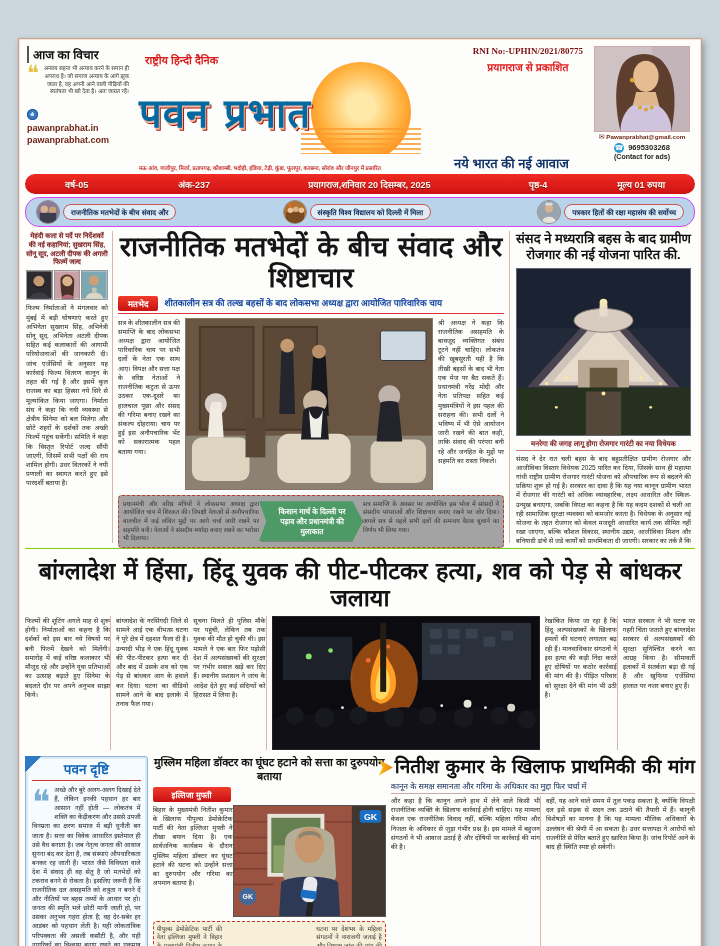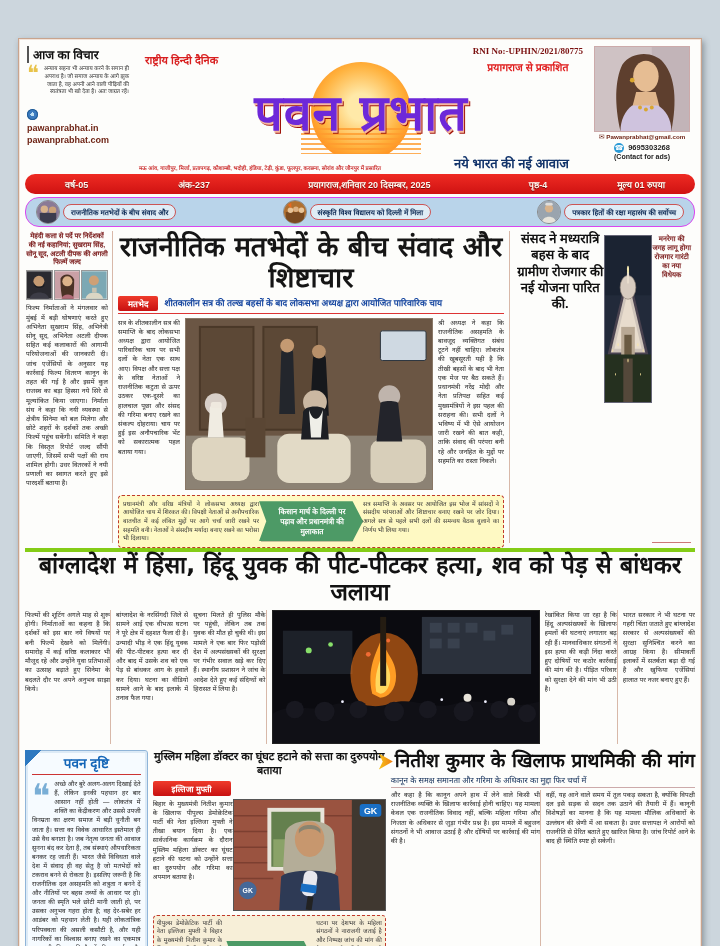--- a/index.html
+++ b/index.html
@@ -38,22 +38,22 @@
   .pub-from { font-size:10.5px; font-weight:800; color:#e02020; margin-top:4px; }
   .sun {
     position:absolute; left:50%; top:18px; transform:translateX(-50%);
     width:120px; height:92px; z-index:0; overflow:hidden;
   }
   .sun:before { content:""; position:absolute; left:10px; top:0; width:100px; height:100px; border-radius:50%;
     background:radial-gradient(circle at 50% 45%, #ffe9a8 0 18%, #ffb23e 55%, #ff8c1a 78%, rgba(255,140,26,.15) 100%); }
   .sun:after { content:""; position:absolute; left:0; bottom:0; width:120px; height:26px;
     background:repeating-linear-gradient(180deg,#ff9b2e 0 2px, rgba(255,155,46,0) 2px 5px); opacity:.8; }
   .paper-title {
-    position:relative; z-index:1; text-align:center;
-    font-size:50px; line-height:78px; font-weight:800; color:#6d28d9;
+    position:relative; z-index:1; text-align:left;
+    font-size:40px; line-height:78px; font-weight:800; color:#0369a1;
     text-shadow:1px 2px 0 #f6b9a0, 2px 3px 0 #9e1208; letter-spacing:1px;
     font-family:"DejaVu Sans",sans-serif;
   }
   .mh-bottomrow { position:relative; z-index:1; display:flex; justify-content:space-between; align-items:flex-end; margin-top:2px; }
   .coverage { font-size:5.6px; color:#c33; width:300px; font-weight:700; }
   .slogan { font-size:13px; font-weight:800; color:#12346b; margin-right:14px; }
   .mh-right { width:106px; text-align:center; }
   .model-photo { width:96px; height:86px; border:1px solid #caa; display:block; margin:2px auto 0; }
   .email-line { font-size:6.2px; color:#6b1f10; font-weight:700; margin-top:1px; }
   .env-icon { font-size:7px; color:#6b1f10; }
@@ -93,38 +93,38 @@
     font-family:"DejaVu Sans",sans-serif; }
   .subhead-row { display:flex; align-items:center; margin:3px 0 2px; border-bottom:1.5px solid #d33; padding-bottom:2px; }
   .label-box { background:linear-gradient(180deg,#ef3b2b,#c81111); color:#fff; font-size:8.5px; font-weight:700;
     padding:2px 10px; border-radius:2px; margin-right:6px; }
   .subhead-text { font-size:8.8px; font-weight:800; color:#1747a0; }
   .photo-row { display:flex; gap:5px; height:172px; margin-top:2px; }
   .pr-col { width:62px; }
   .meeting-photo { width:248px; height:172px; border:1px solid #876; flex:none; }
   .pr-col2 { flex:1; }
   .caption-box {
-    margin-top:5px; flex:1; border:1.5px dashed #c0392b; border-radius:4px; background:#fef9c3;
+    margin-top:5px; flex:1; border:1.5px dashed #c0392b; border-radius:4px; background:#a3a3a3;
     display:flex; align-items:stretch; padding:4px; gap:0; position:relative;
   }
   .cap-text { flex:1; font-size:6.2px; line-height:1.4; text-align:justify; color:#333; overflow:hidden;}
   .ribbon {
     align-self:center; flex:none; width:104px; height:40px; color:#fff; font-size:7.4px; font-weight:800;
     background:#4d9a66; clip-path:polygon(0 0, 90% 0, 100% 50%, 90% 100%, 0 100%, 7% 50%);
     display:flex; align-items:center; justify-content:center; text-align:center; padding:2px 10px 2px 12px;
     box-shadow:2px 2px 0 #222;
   }
-  .parl { width:184px; padding:0 2px 0 6px; border-left:1px solid #d8b8a8; display:flex; flex-direction:row;}
+  .parl { width:184px; padding:0 2px 0 6px; border-left:1px solid #d8b8a8; display:flex; flex-direction:column;}
   .parl-headline { font-size:13px; line-height:1.25; font-weight:800; text-align:center; color:#111; }
   .parl-photo { width:100%; height:168px; border:1px solid #667; margin-top:4px; }
   .parl-caption { font-size:7px; font-weight:800; color:#7a1a1a; text-align:center; margin-top:3px;
     border-bottom:1px solid #c77; padding-bottom:2px;}
   .parl-body { margin-top:3px; flex:1; }
   
-  .bd-band { margin-top:5px; border-top:4px solid #84cc16; padding-top:0;}
+  .bd-band { margin-top:5px; border-top:1px solid #84cc16; padding-top:9px;}
   .bd-headline { font-size:23.5px; font-weight:800; text-align:center; color:#121212; line-height:1.15;
     font-family:"DejaVu Sans",sans-serif;}
   .bd-row { display:flex; gap:5px; height:134px; margin-top:4px; }
   .bd-c { flex:1; }
   .bd-left { width:86px; flex:none; }
   .fire-photo { width:268px; height:134px; flex:none; border:1px solid #222; }
   
   .bottom-band { display:flex; margin-top:6px; height:214px; gap:5px;}
   .opinion { width:230px; border:1px solid #8fb4d8; border-radius:3px; background:#f6fbff; position:relative; padding:3px 6px;
     box-shadow:inset 0 0 0 2px #dceaf6; }

